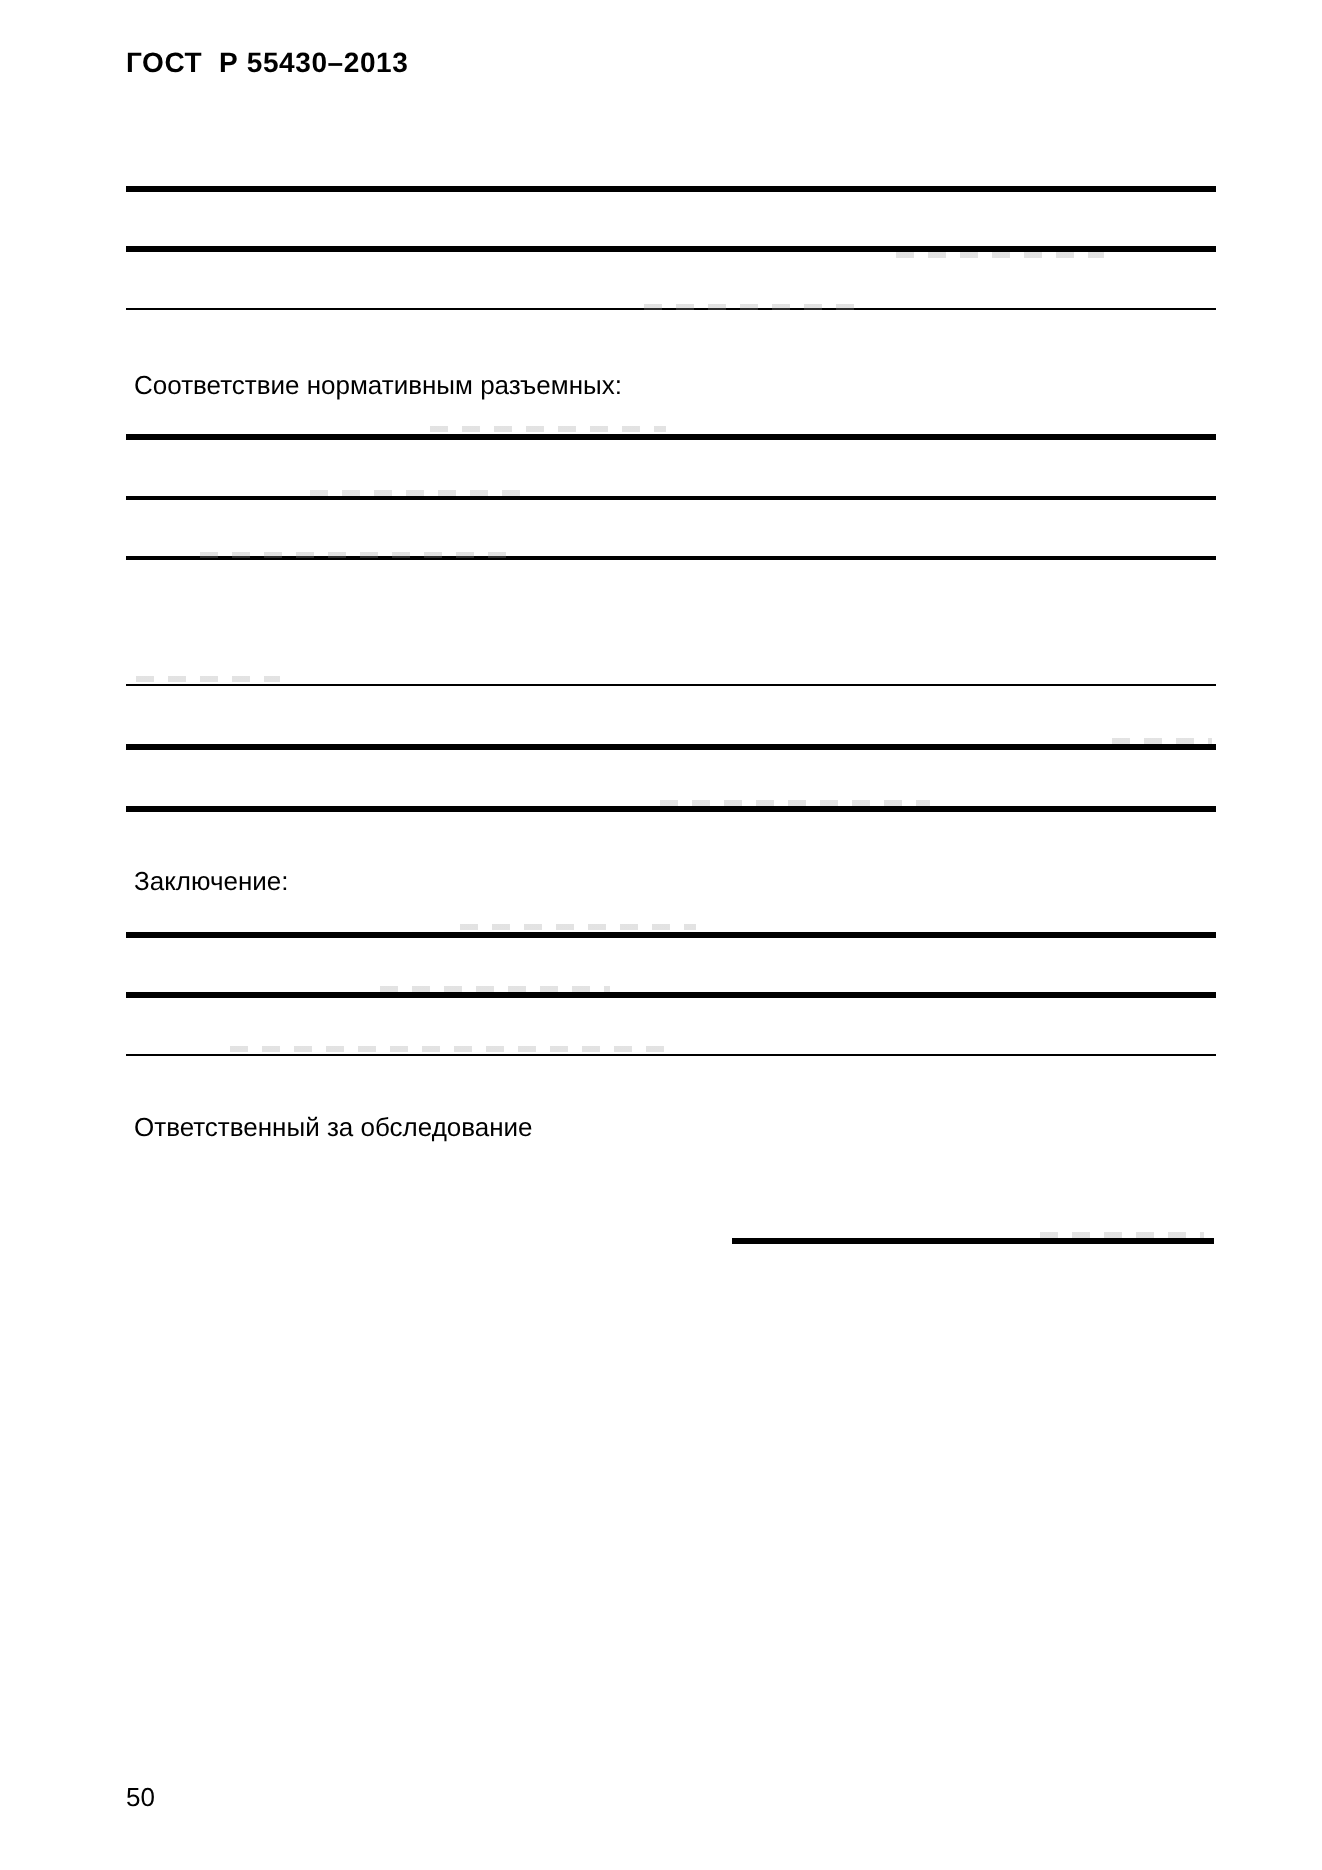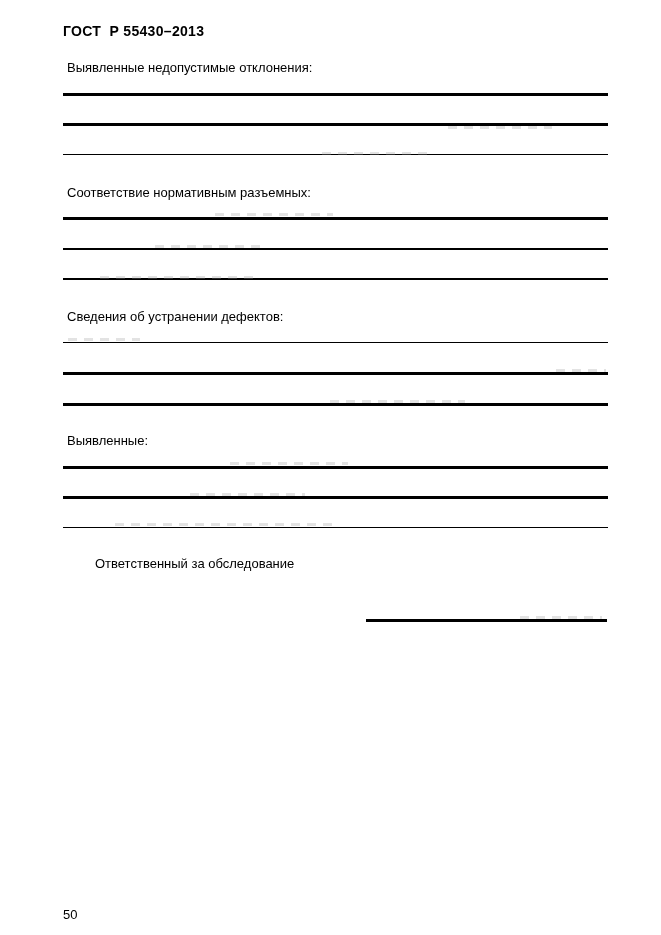--- a/index.html
+++ b/index.html
@@ -26,24 +26,24 @@
     top: 23px;
     left: 63px;
     font-size: 14px;
     font-weight: bold;
     letter-spacing: 0.3px;
   }
   .sec-label-1 { top: 60px;  left: 67px; }
   .sec-label-2 { top: 185px; left: 67px; }
   .sec-label-3 { top: 309px; left: 67px; }
   .sec-label-4 { top: 433px; left: 67px; }
-  .resp-line-1 { top: 556px; left: 67px; margin-left: 28px; }
+  .resp-line-1 { top: 556px; left: 67px; }
   .resp-line-2 { top: 589px; left: 67px; }
   .date-line   { top: 652px; left: 372px; }
-  .page-number { top: 891px; left: 63px; margin-top: 16px; }
+  .page-number { top: 891px; left: 63px; }
 
   .rule {
     position: absolute;
     left: 63px;
     width: 545px;
     background: #000000;
   }
   
   .r1a { top: 93px;  height: 3px; }
   .r1b { top: 123px; height: 3px; }
@@ -85,44 +85,42 @@
   .sm11 { top: 523px; left: 115px; width: 222px; }
   .sm12 { top: 616px; left: 520px; width: 82px;  }
 </style>
 </head>
 <body>
 
 <div class="page">
 
   <div class="txt doc-header">ГОСТ  Р 55430–2013</div>
 
-  <div class="txt sec-label-1">Выявленные недопустимые отклонения:</div>
   <div class="rule r1a"></div>
   <div class="rule r1b"></div>
   <div class="rule r1c"></div>
   <div class="smudge sm1"></div>
   <div class="smudge sm2"></div>
 
   <div class="txt sec-label-2">Соответствие нормативным разъемных:</div>
   <div class="rule r2a"></div>
   <div class="rule r2b"></div>
   <div class="rule r2c"></div>
   <div class="smudge sm3"></div>
   <div class="smudge sm4"></div>
   <div class="smudge sm5"></div>
 
-  <div class="txt sec-label-3">Сведения об устранении дефектов:</div>
   <div class="rule r3a"></div>
   <div class="rule r3b"></div>
   <div class="rule r3c"></div>
   <div class="smudge sm6"></div>
   <div class="smudge sm7"></div>
   <div class="smudge sm8"></div>
 
-  <div class="txt sec-label-4">Выявленные:</div>
+  <div class="txt sec-label-4">Заключение:</div>
   <div class="rule r4a"></div>
   <div class="rule r4b"></div>
   <div class="rule r4c"></div>
   <div class="smudge sm9"></div>
   <div class="smudge sm10"></div>
   <div class="smudge sm11"></div>
 
   <div class="txt resp-line-1">Ответственный за обследование</div>
   <div class="rule rsig"></div>
   <div class="smudge sm12"></div>

